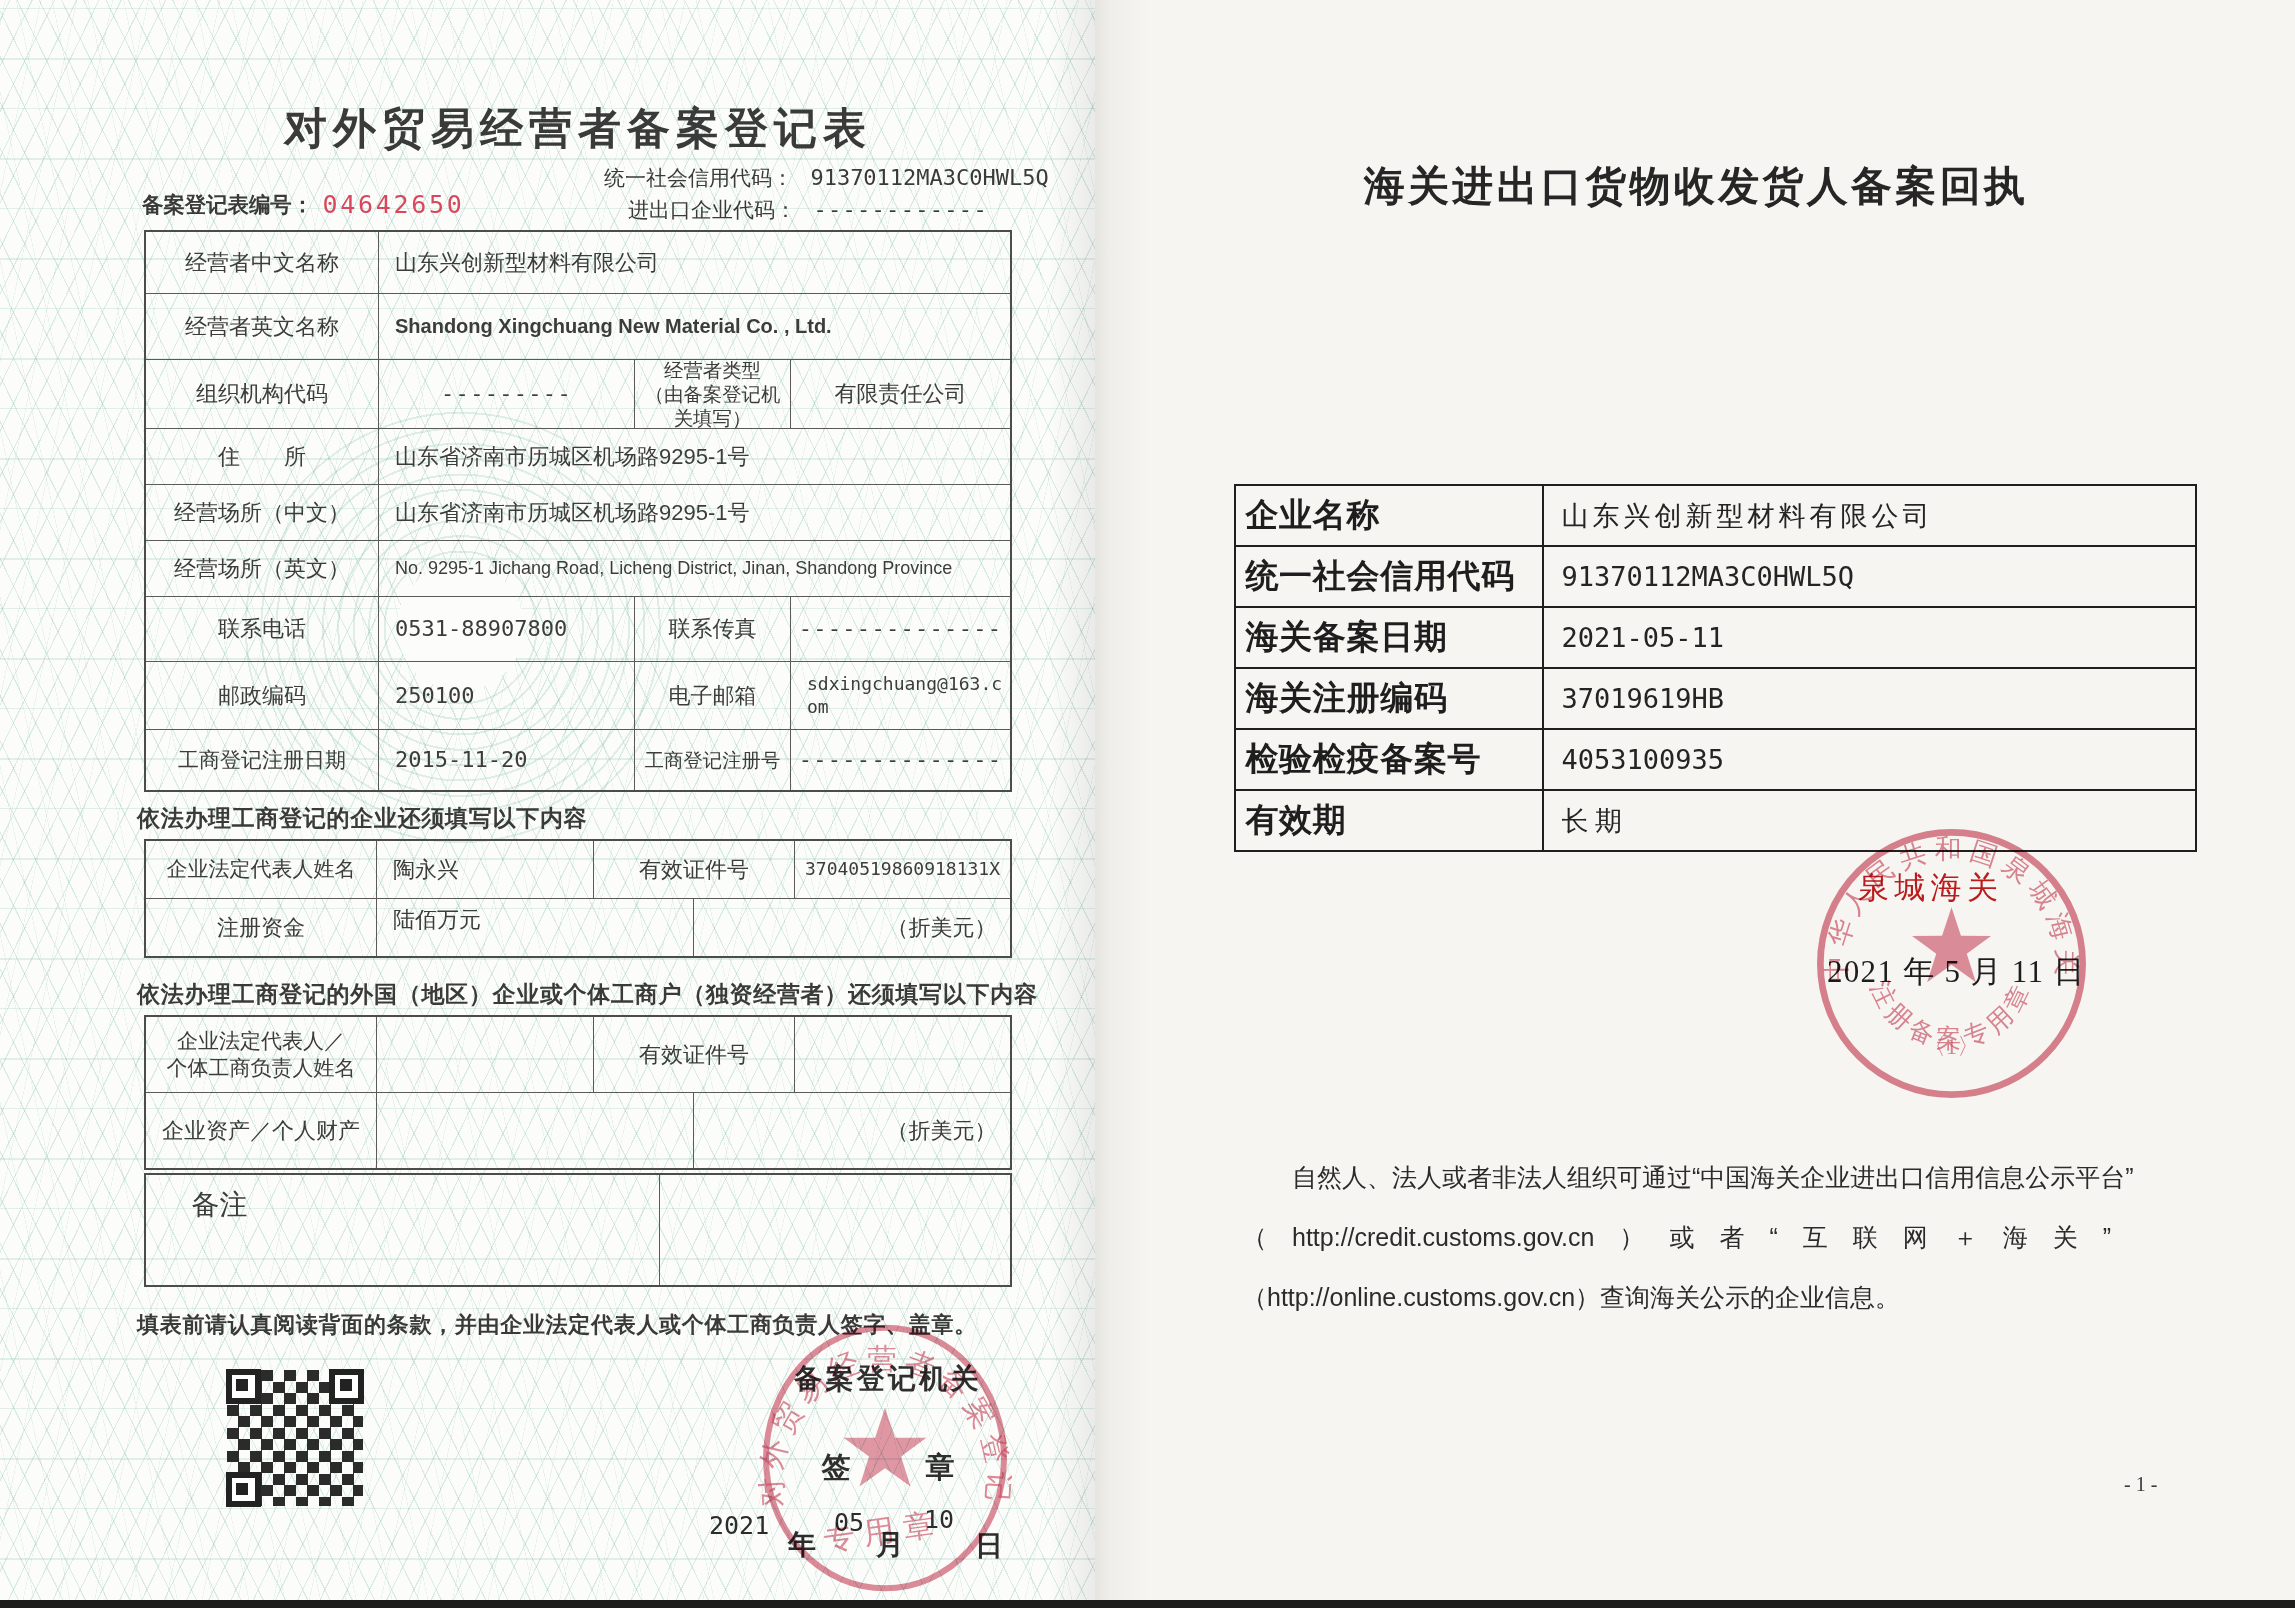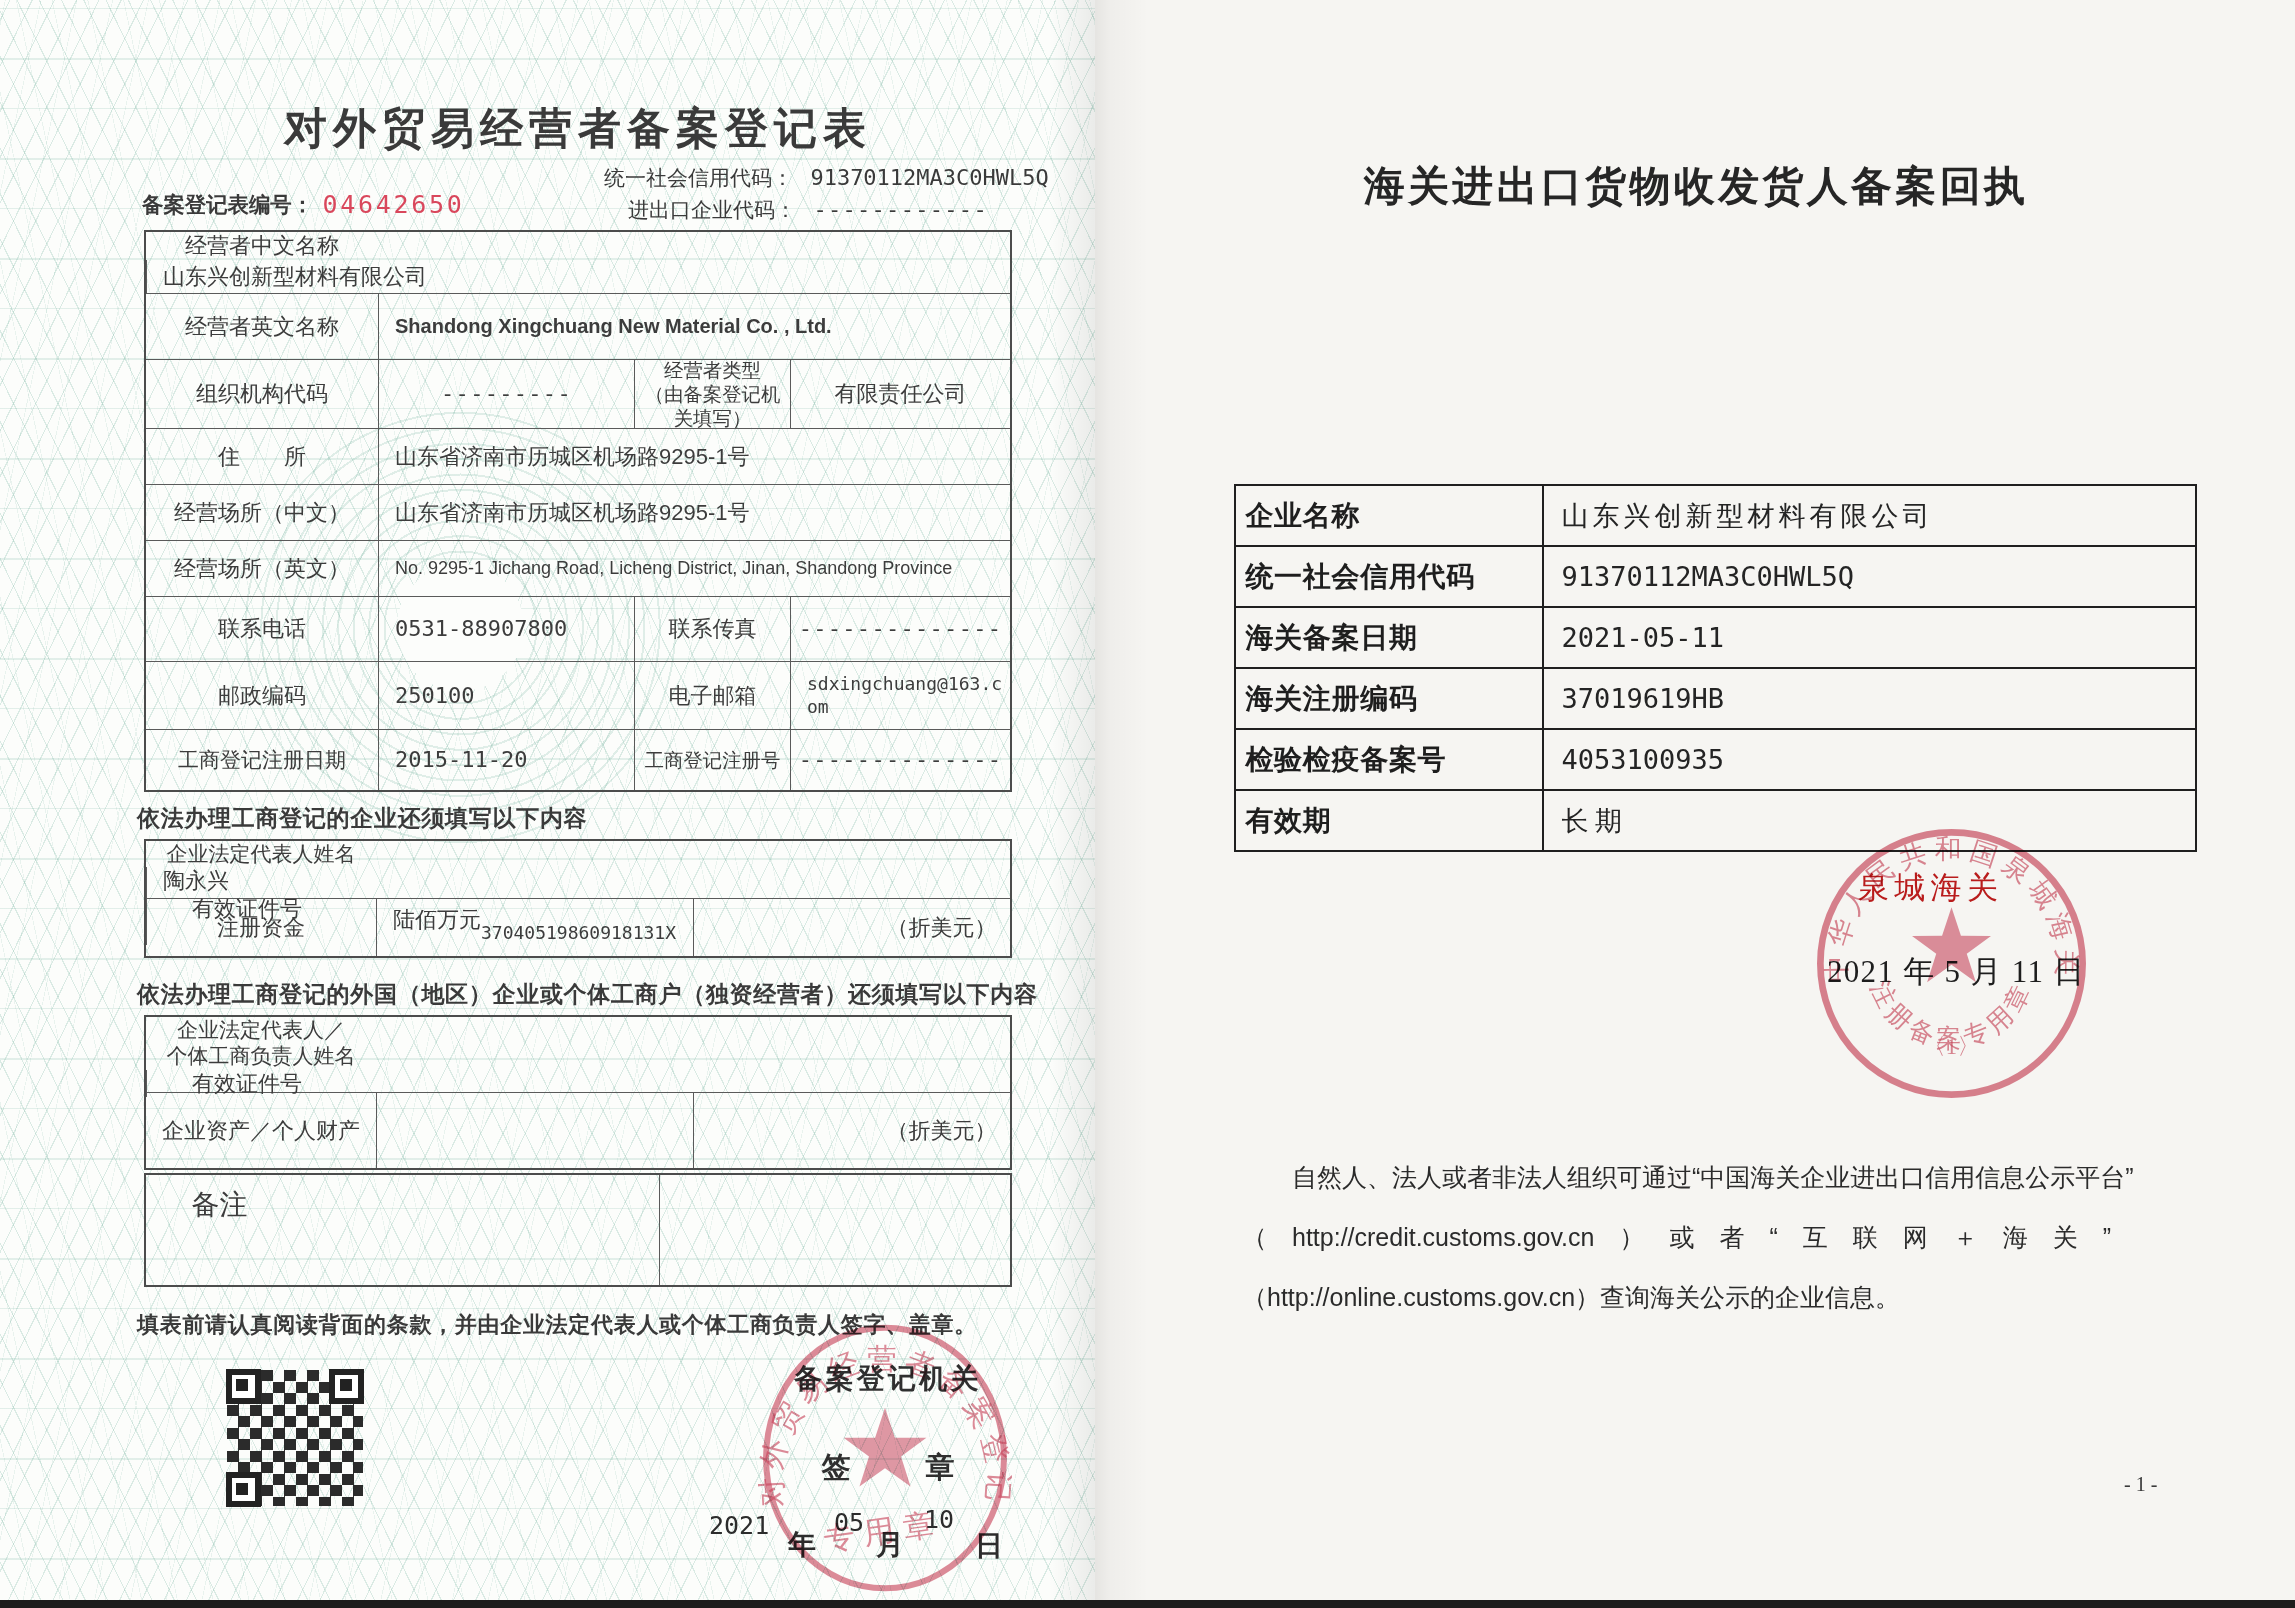--- a/index.html
+++ b/index.html
@@ -27,21 +27,21 @@
   .lp-formno{position:absolute;left:142px;top:190px;font-size:21.4px;font-weight:700;color:#3a3a3a;}
   .lp-formno .val{font-family:"DejaVu Sans Mono",monospace;font-weight:400;font-size:25px;letter-spacing:2.7px;color:#d9475c;margin-left:9.4px;vertical-align:-1.3px;}
   .code-line{position:absolute;font-size:21px;color:#3a3a3a;}
   .code1{left:604px;top:164px;}
   .code2{left:628px;top:196px;}
   .code-line .cval{font-family:"DejaVu Sans Mono",monospace;font-size:22px;margin-left:17.4px;}
   .dashtxt{letter-spacing:1.3px;font-family:"DejaVu Sans Mono",monospace;}
   
   .tbl{position:absolute;border:2px solid #4c4c4c;box-sizing:border-box;}
   .tr{display:flex;border-top:1.3px solid #5a5a5a;}
-  .tr:first-child{border-top:0;flex-direction:column;}
+  .tr:first-child{border-top:0;}
   .td{display:flex;align-items:center;justify-content:center;border-left:1.3px solid #5a5a5a;
       box-sizing:border-box;font-size:22px;color:#3c3c3c;text-align:center;white-space:pre-line;line-height:1.25;}
   .td:first-child{border-left:0;}
   .tleft{justify-content:flex-start;padding-left:16px;text-align:left;}
   .mono{font-family:"DejaVu Sans Mono",monospace;}
   .eng{font-size:20px;font-weight:600;}
   .engsm{font-size:18px;}
   .small2{font-size:18px;}
   .breakall{word-break:break-all;padding-right:5.3px;}
   .usd{justify-content:flex-end;padding-right:13.4px;}
@@ -84,21 +84,21 @@
   .stamp{position:absolute;mix-blend-mode:multiply;pointer-events:none;}
   .stamp-left{left:758px;top:1321px;}
   .stamp-right{left:1811px;top:823px;}
   
   .rp-title{position:absolute;left:1135px;top:159px;width:1122px;margin:0;text-align:center;
     font-family:"Liberation Serif","DejaVu Serif",serif;font-size:41px;font-weight:900;letter-spacing:3.3px;color:#262626;}
   .rtbl{position:absolute;left:1234px;top:484px;width:963px;border:2.7px solid #1f1f1f;box-sizing:border-box;}
   .rtr{display:flex;height:59px;border-top:2px solid #1f1f1f;}
   .rtr:first-child{border-top:0;}
   .rlab{width:308px;flex:none;display:flex;align-items:center;padding-left:9.4px;box-sizing:border-box;
-        border-right:2px solid #1f1f1f;font-family:"Liberation Serif","DejaVu Serif",serif;font-size:28px;font-weight:700;color:#1e1e1e;letter-spacing:0.7px;}
+        border-right:2px solid #1f1f1f;font-family:"Liberation Serif","DejaVu Serif",serif;font-size:33px;font-weight:700;color:#1e1e1e;letter-spacing:0.7px;}
   .rval{flex:1;display:flex;align-items:center;padding-left:17.4px;font-family:"DejaVu Sans Mono",monospace;font-size:27px;color:#242424;}
   .rp-office{position:absolute;left:1858px;top:867px;font-family:Liberation Mono, monospace;font-size:31px;color:#b91c1c;letter-spacing:5.3px;}
   .rp-date{position:absolute;left:1827px;top:951px;font-family:"Liberation Serif","DejaVu Serif",serif;font-size:31px;color:#1d1d1d;letter-spacing:1.3px;}
   .rp-para{position:absolute;left:1234px;top:1143px;width:992px;font-size:25px;color:#2b2b2b;line-height:52px;}
   .rp-para p{margin:8px;}
   .rp-para .ind{text-indent:2em;}
   .rp-pageno{position:absolute;left:2124px;top:1473px;font-size:20px;color:#3a3a3a;font-family:"Liberation Serif","DejaVu Serif",serif;}
 </style>
 </head>
 <body>

